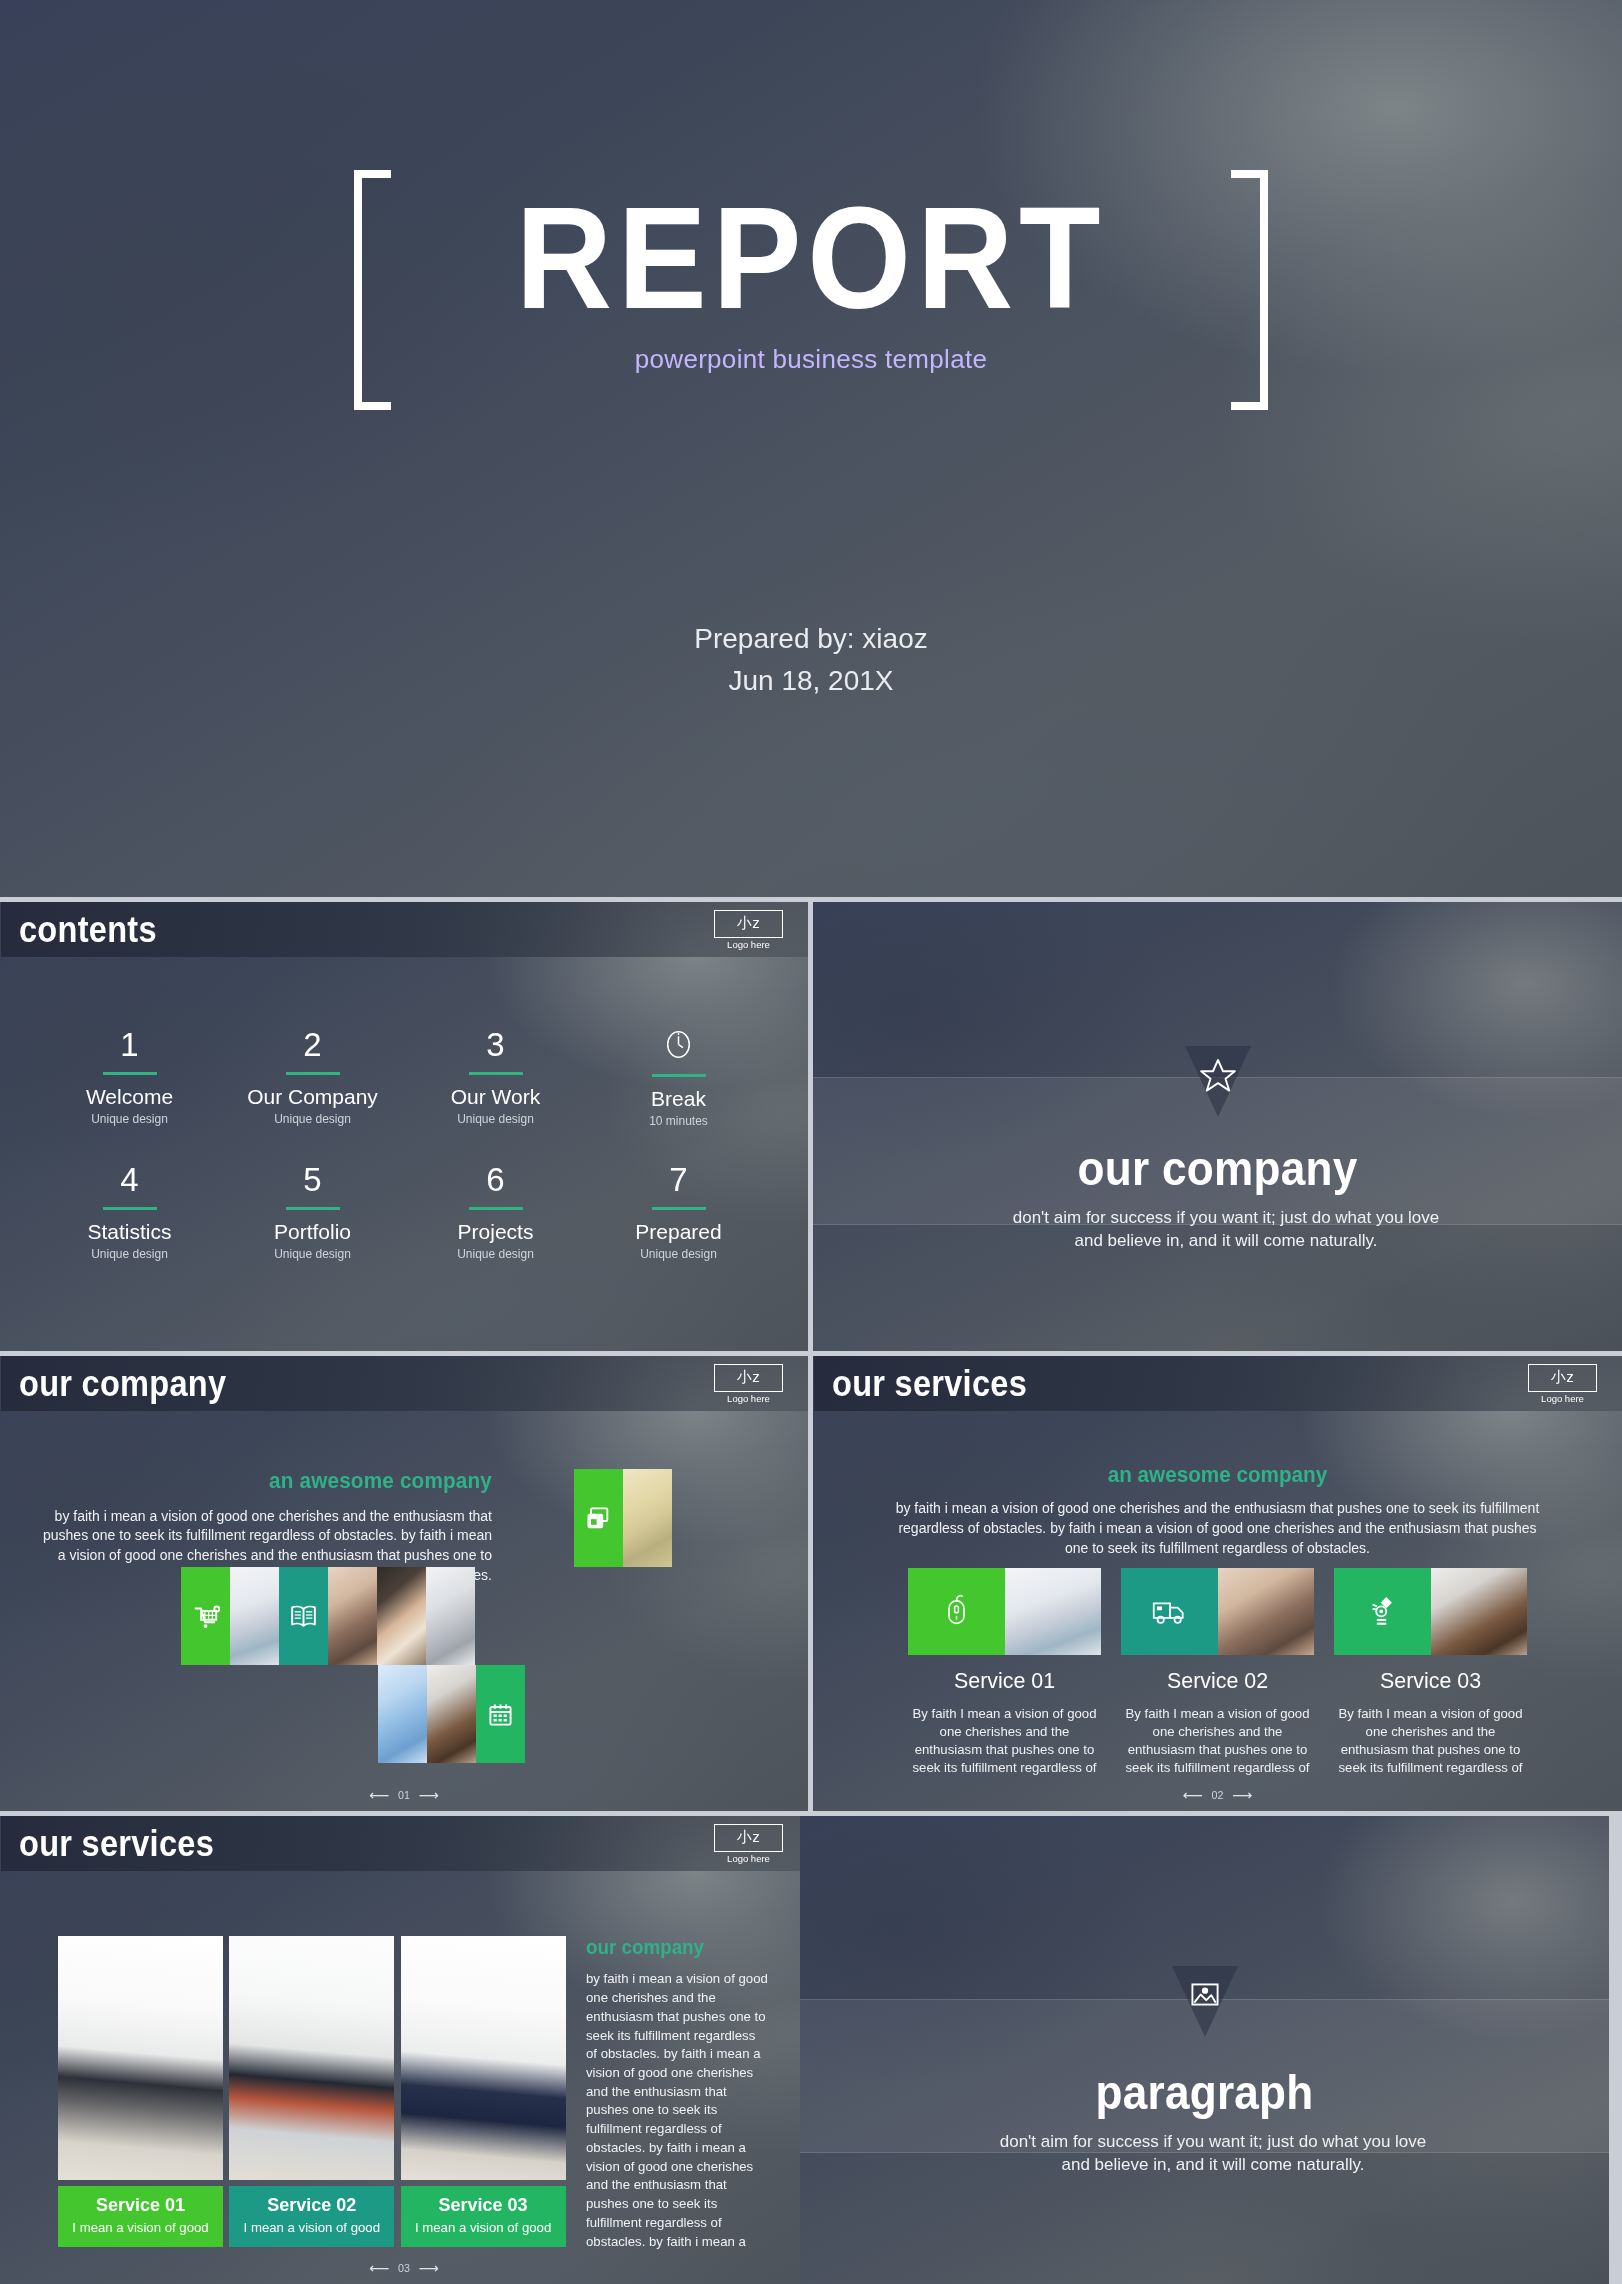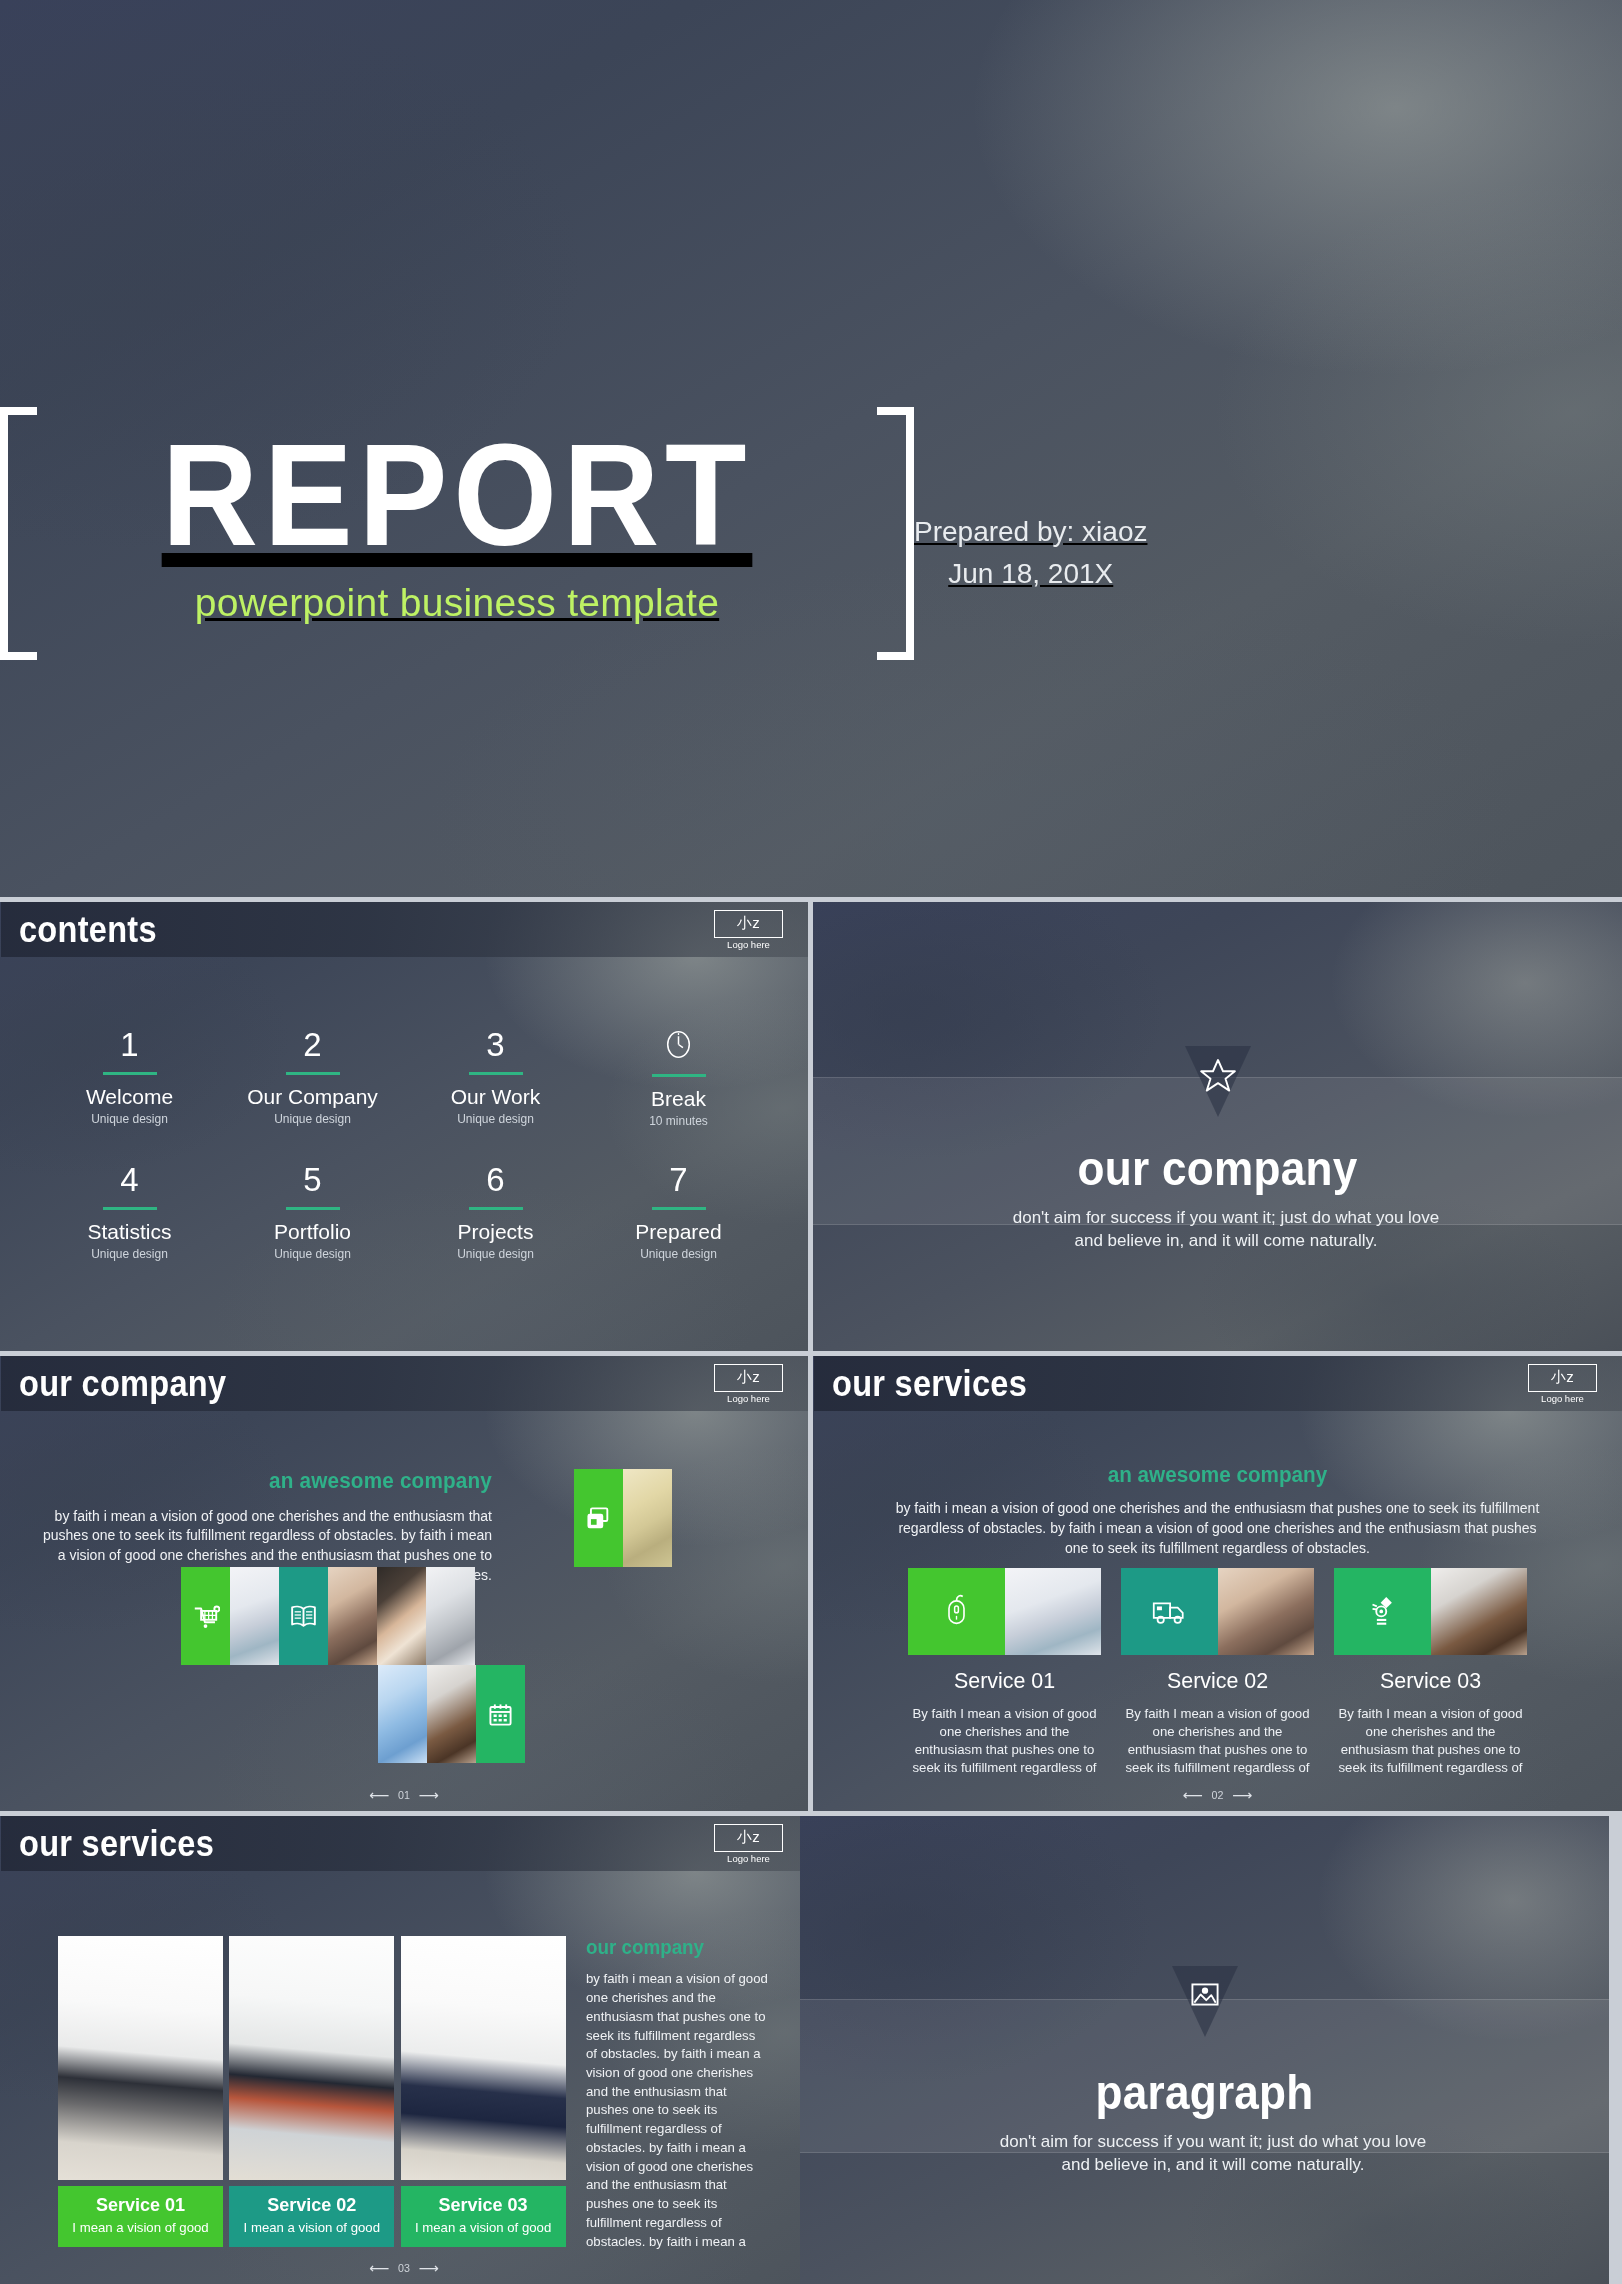--- a/index.html
+++ b/index.html
@@ -42,21 +42,21 @@
       radial-gradient(ellipse 40% 50% at 88% 18%, rgba(176,180,172,0.42) 0%, rgba(176,180,172,0) 60%),
       radial-gradient(ellipse 36% 34% at 72% 88%, rgba(70,78,88,0.5) 0%, rgba(70,78,88,0) 68%),
       radial-gradient(ellipse 45% 48% at 12% 24%, rgba(52,60,78,0.62) 0%, rgba(52,60,78,0) 70%),
       linear-gradient(155deg, #39415a 0%, #3e4658 25%, #4b525f 55%, #585e64 78%, #4a5058 100%);
   }
 
   
   #slide-cover { left: 0; top: 0; width: 1622px; height: 897px; }
   .cover-inner {
     position: absolute; inset: 0;
-    display: flex; align-items: center; text-decoration: underline;
+    display: flex; flex-direction: column; align-items: center;
   }
   .bracket-wrap {
     position: relative;
     margin-top: 170px;
     width: 914px;
     display: flex; align-items: stretch; justify-content: center;
   }
   .bracket {
     width: 37px;
     border-top: 8.2px solid #ffffff;
@@ -75,22 +75,22 @@
     font-family: "Liberation Sans Narrow", "Liberation Sans", sans-serif;
     font-weight: bold;
     font-size: 145px;
     line-height: 0.95;
     letter-spacing: 6.3px;
     color: #ffffff;
     transform: scaleX(0.92);
   }
   .cover-sub {
     margin-top: 16.4px;
-    font-size: 39px;
-    color: #bef264;
+    font-size: 26px;
+    color: #c4b5fd;
     font-weight: 400;
     letter-spacing: 0.3px;
   }
   .cover-meta {
     margin-top: 208px;
     text-align: center;
     color: #e9ecef;
     font-size: 28px;
     line-height: 1.5;
   }

